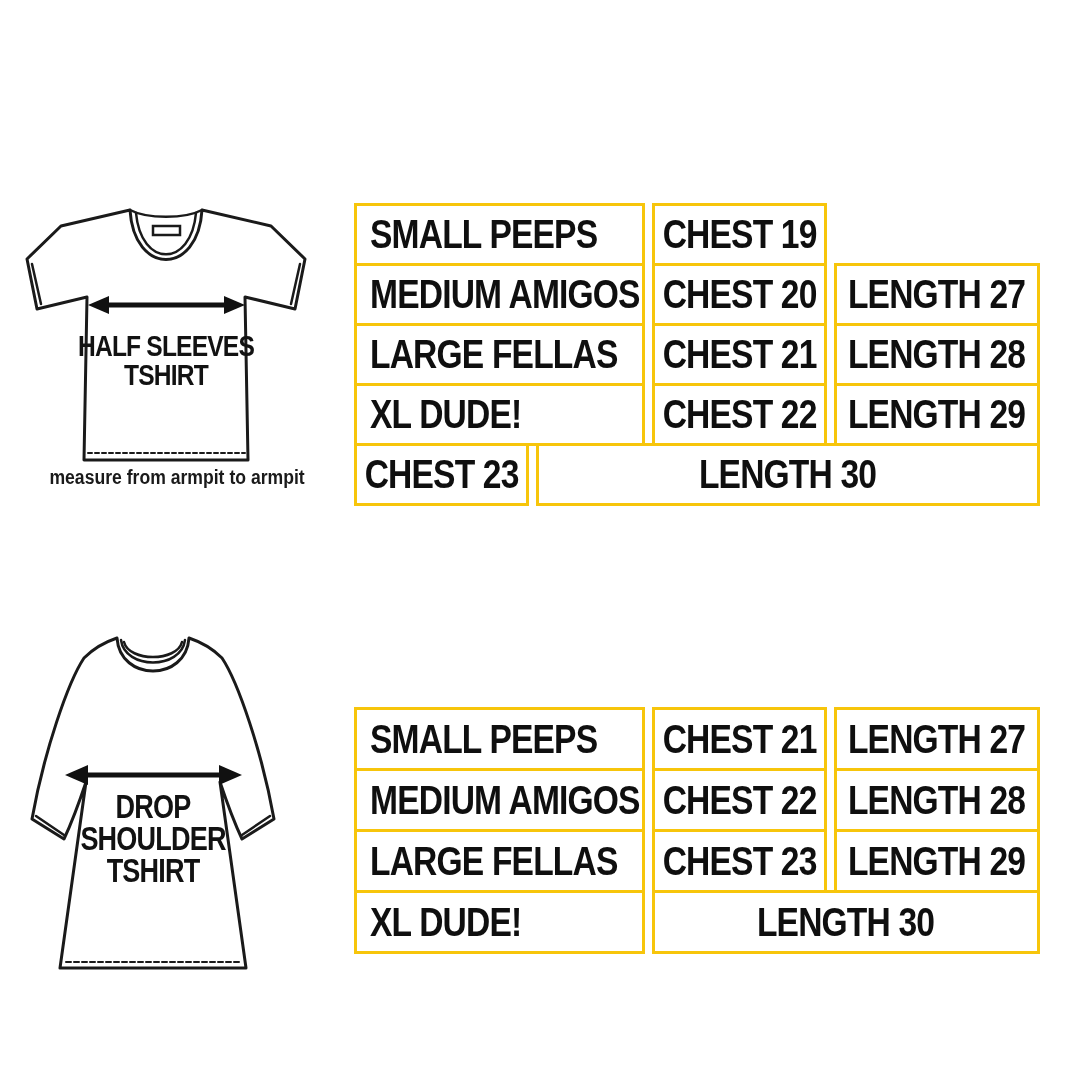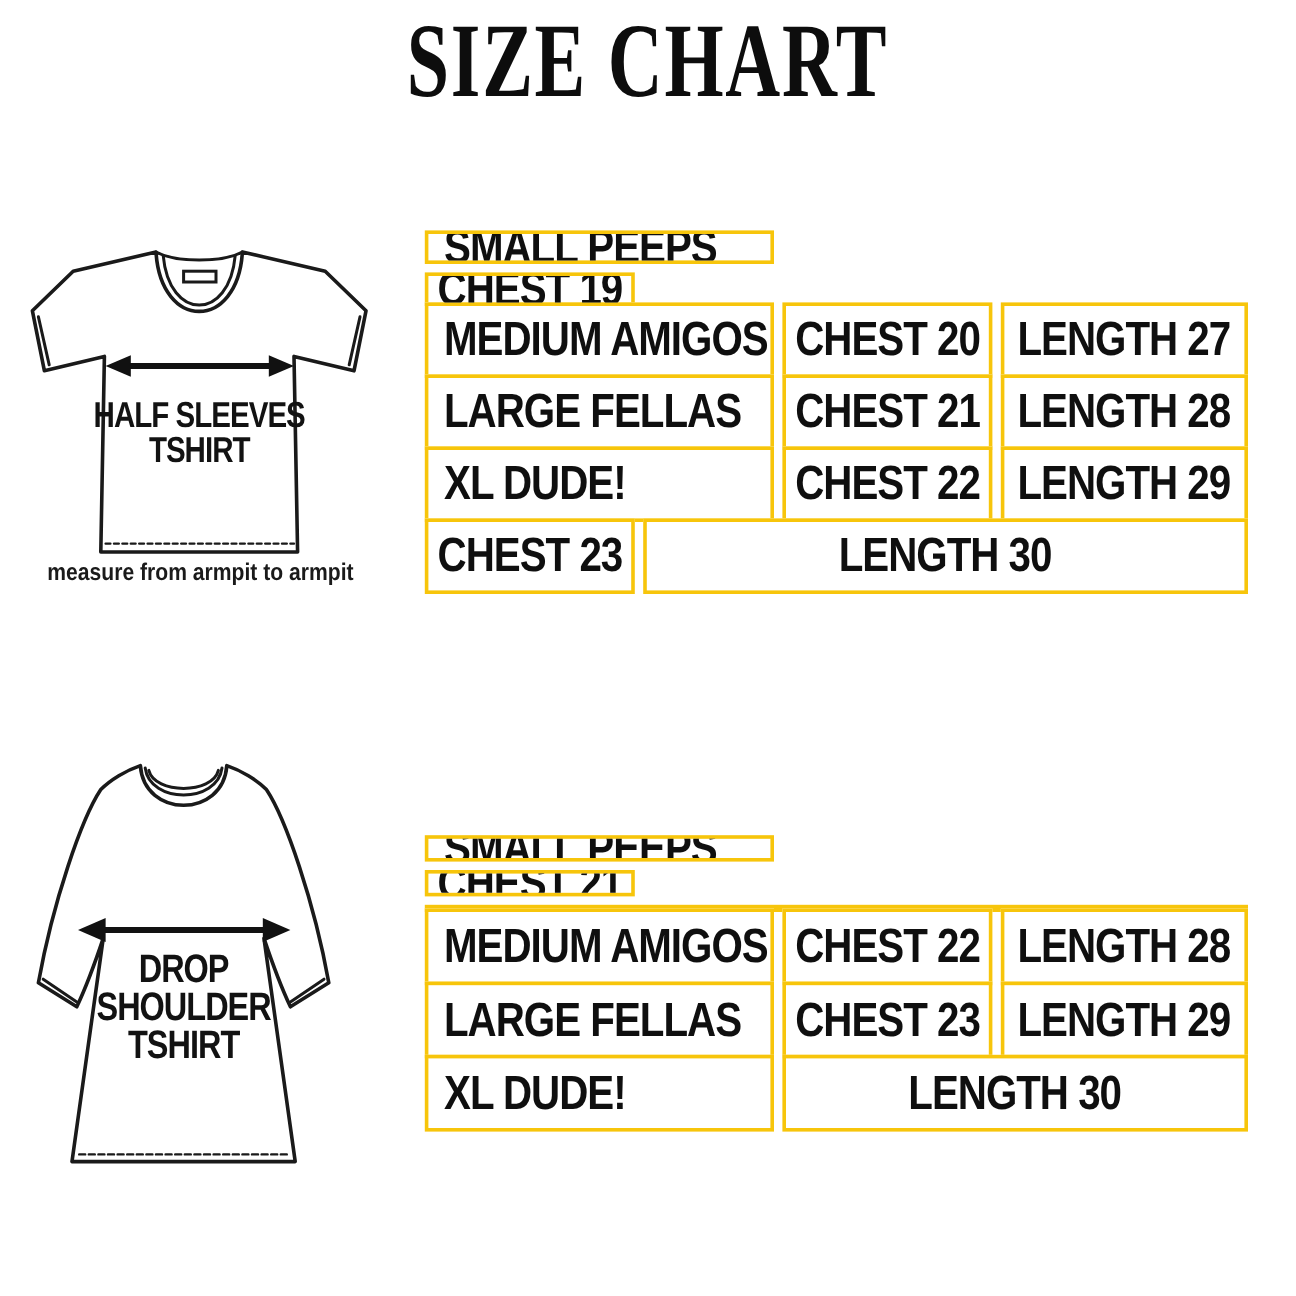--- a/index.html
+++ b/index.html
@@ -17,21 +17,21 @@
   .title-text{
     display:inline-block;font-family:"Liberation Serif",serif;font-weight:700;
     font-size:88px;line-height:1;letter-spacing:2px;color:#0d0d0d;
     transform:scaleX(0.72);transform-origin:center top;white-space:nowrap;
   }
   
   .size-table{position:absolute;left:354px;width:686px;}
   .size-table.t1{top:188px;}
   .size-table.t2{top:692px;}
   .trow{display:flex;gap:7px;margin-top:-3px;}
-  .trow:first-child{margin-top:4px;flex-direction:column;}
+  .trow:first-child{margin-top:15px;}
   .t1 .trow{height:63px;}
   .t2 .trow{height:64px;}
   .cell{
     box-sizing:border-box;border:3px solid var(--accent);background:#fff;
     display:flex;align-items:center;overflow:hidden;
   }
   .c-size{width:291px;justify-content:flex-start;padding-left:13px;}
   .c-chest{width:175px;justify-content:center;text-align:right;}
   .c-len{flex:1;justify-content:center;}
   .cond{
@@ -42,35 +42,32 @@
   .c-chest .cond,.c-len .cond{transform-origin:center center;}
   
   .shirt-svg{position:absolute;}
   .shirt-svg.s1{left:15px;top:192px;}
   .shirt-svg.s2{left:20px;top:612px;}
   .shirt-label{
     font-family:"Liberation Sans",sans-serif;font-weight:700;
     fill:#121212;letter-spacing:-1px;
   }
   .caption{
-    position:absolute;left:12px;top:466px;width:310px;text-align:center;
+    position:absolute;left:22px;top:466px;width:310px;text-align:center;
   }
   .caption span{
     display:inline-block;font-weight:700;font-size:20px;color:#1a1a1a;
     white-space:nowrap;transform:scaleX(0.88);transform-origin:center top;
   }
 </style>
 </head>
 <body>
 
 <div class="canvas">
 
-  <div class="title-wrap">
-    <span class="title-text">SIZE CHART</span>
-  </div>
 
   <svg class="shirt-svg s1" width="310" height="280" viewBox="0 0 310 280">
     <g fill="#ffffff" stroke="#1a1a1a" stroke-width="3" stroke-linejoin="round">
       <path d="M115,18 L46,34 L12,67 L22,117 L72,105 L69,268 L233,268 L230,105 L280,117 L290,67 L256,34 L187,18
            C 183,84 119,84 115,18 Z"></path>
     </g>
     <g fill="none" stroke="#1a1a1a" stroke-width="2.5" stroke-linecap="round">
       <path d="M121,21 C 126,76 176,76 181,21"></path>
       <path d="M115,18 C 132,27 170,27 187,18"></path>
       <path d="M17,72 L26,112"></path>

